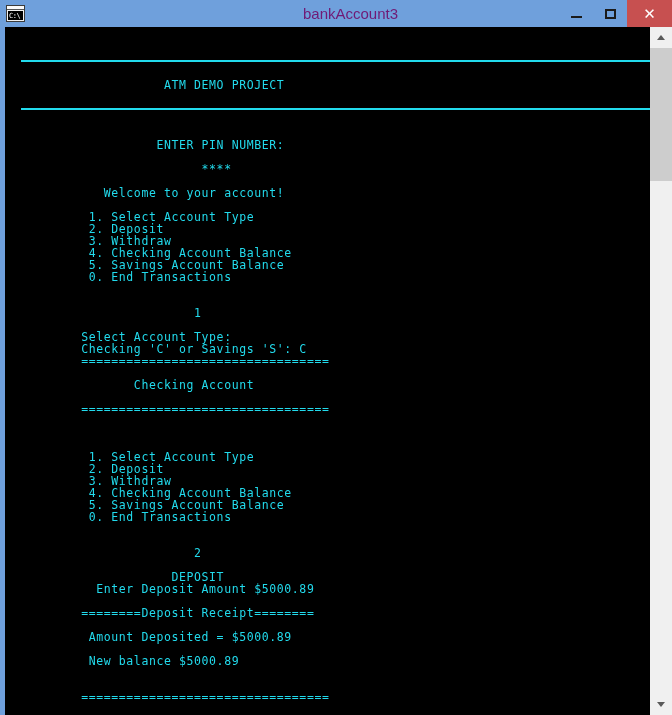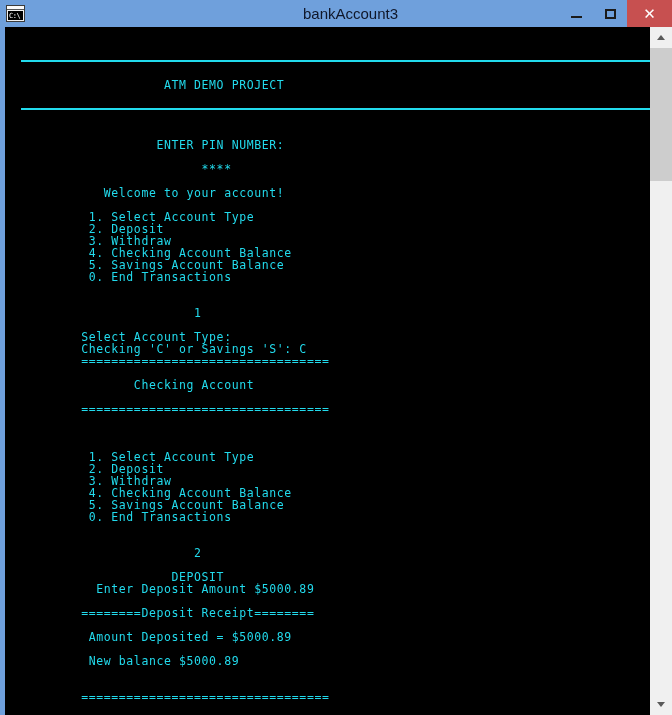--- a/index.html
+++ b/index.html
@@ -64,21 +64,21 @@
     font-size: 7px;
     line-height: 10px;
     text-align: left;
     padding-left: 1px;
     letter-spacing: -0.5px;
   }
   .title-text {
     width: 100%;
     text-align: center;
     font-size: 15px;
-    color: #0f172a;
+    color: #701a75;
     font-family: "Liberation Sans", sans-serif;
     line-height: 27px;
     user-select: none;
     margin-left: 29px;
   }
 
   .winbtns {
     position: absolute;
     right: 0; top: 0;
     height: 27px;

